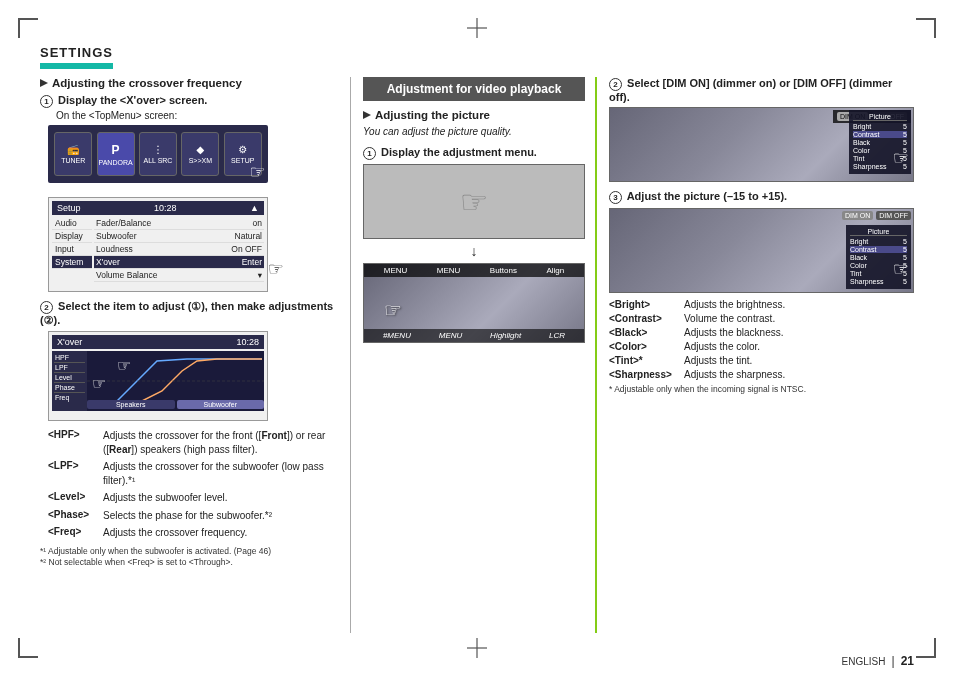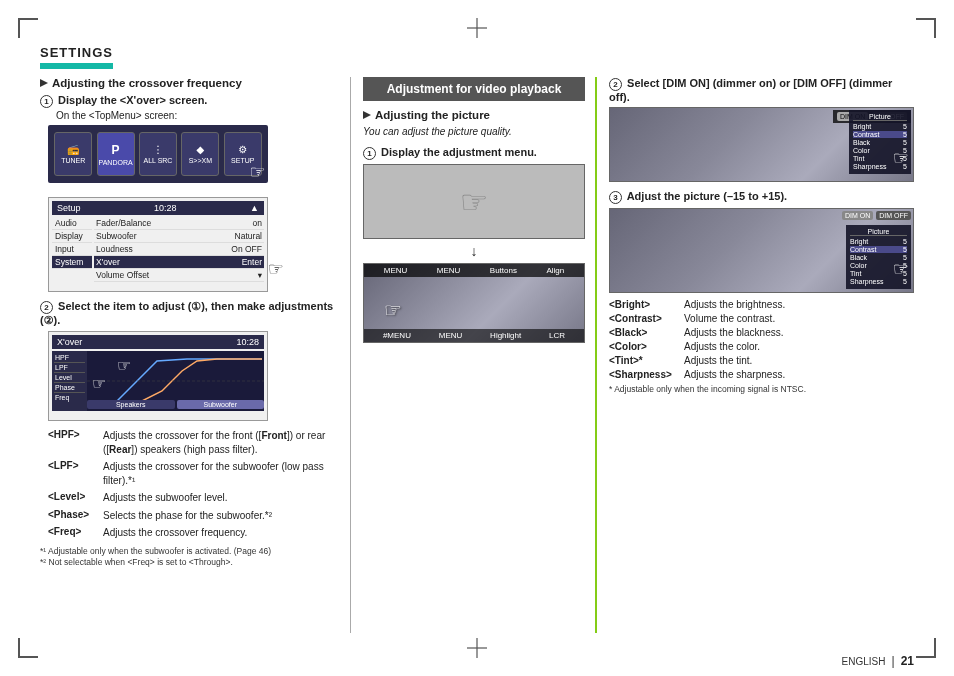--- a/index.html
+++ b/index.html
@@ -258,20 +258,21 @@
       position: absolute;
       bottom: 0;
       left: 0;
       right: 0;
       background: rgba(0,0,0,0.6);
       color: #fff;
       font-size: 8px;
       padding: 2px 5px;
       display: flex;
       justify-content: space-around;
+      font-style: italic;
     }
 
     
     .step-item {
       margin-bottom: 8px;
     }
 
     .dim-screen {
       background: #888;
       border: 1px solid #666;
@@ -518,21 +519,21 @@
             <div class="setup-row">
               <span>Loudness</span>
                 <span>On  OFF</span>
             </div>
             <div class="setup-row highlighted" style="position:relative;">
               <span>X'over</span>
                 <span>Enter</span>
               <div style="position:absolute;right:-20px;bottom:-12px;font-size:18px;color:#333;">☞</div>
             </div>
             <div class="setup-row">
-              <span>Volume Offset</span>
+              <span>Volume Balance</span>
                 <span>▾</span>
             </div>
           </div>
         </div>
       </div>
 
       <div style="margin:8px 0 4px;font-weight:bold;font-size:11px;">
         <span class="num-circle">2</span>
         <span>Select the item to adjust (①), then make adjustments (②).</span>
       </div>

